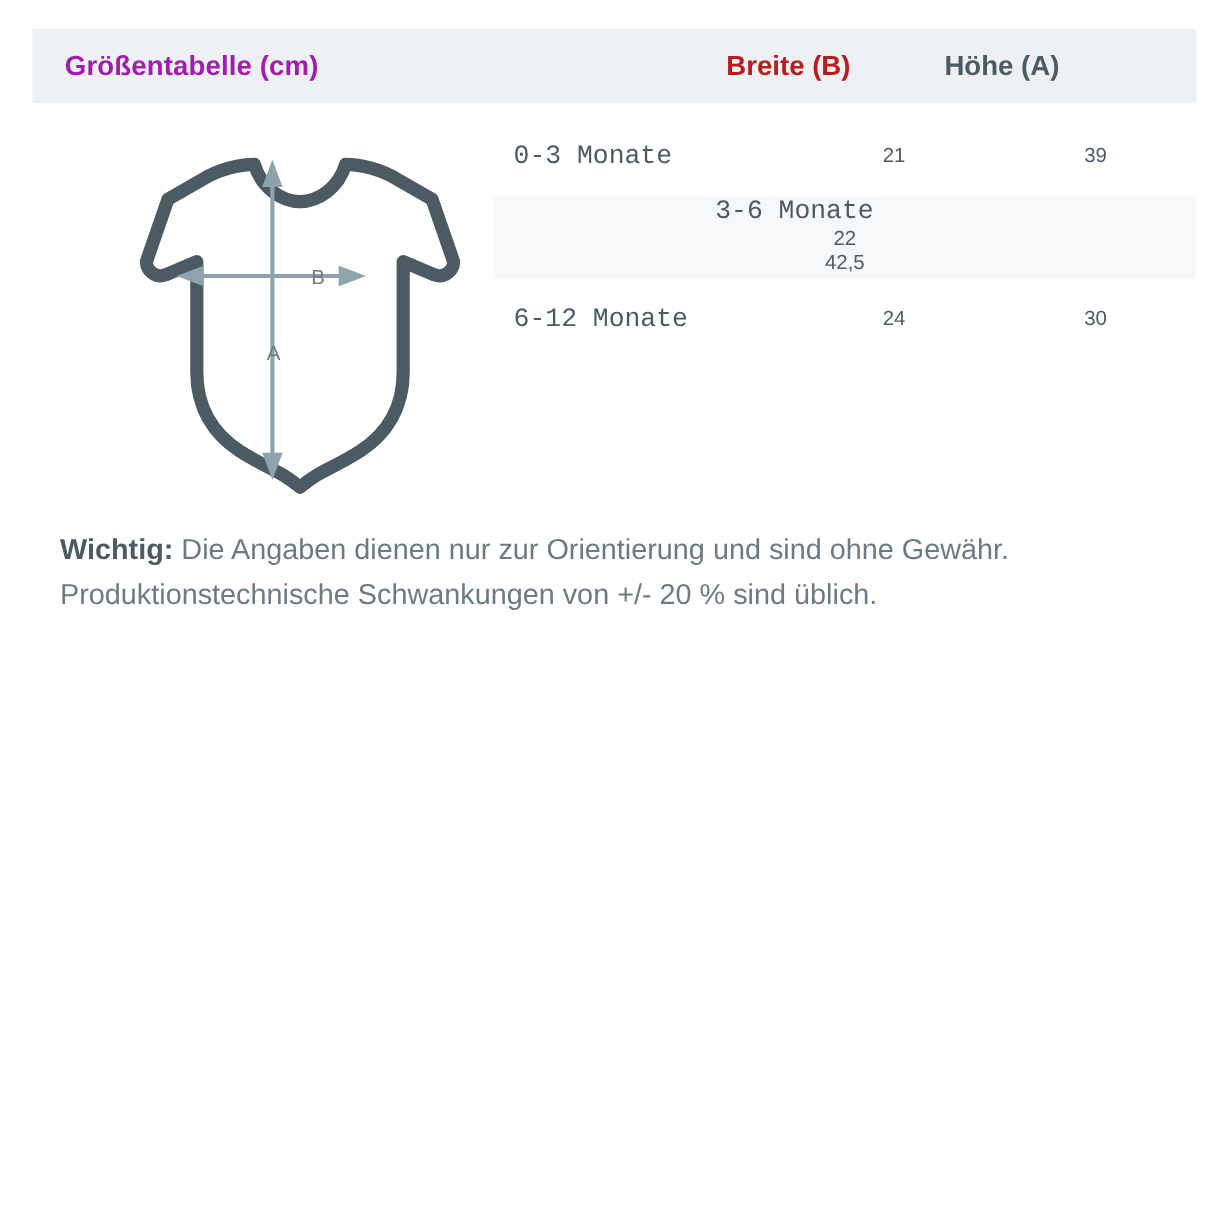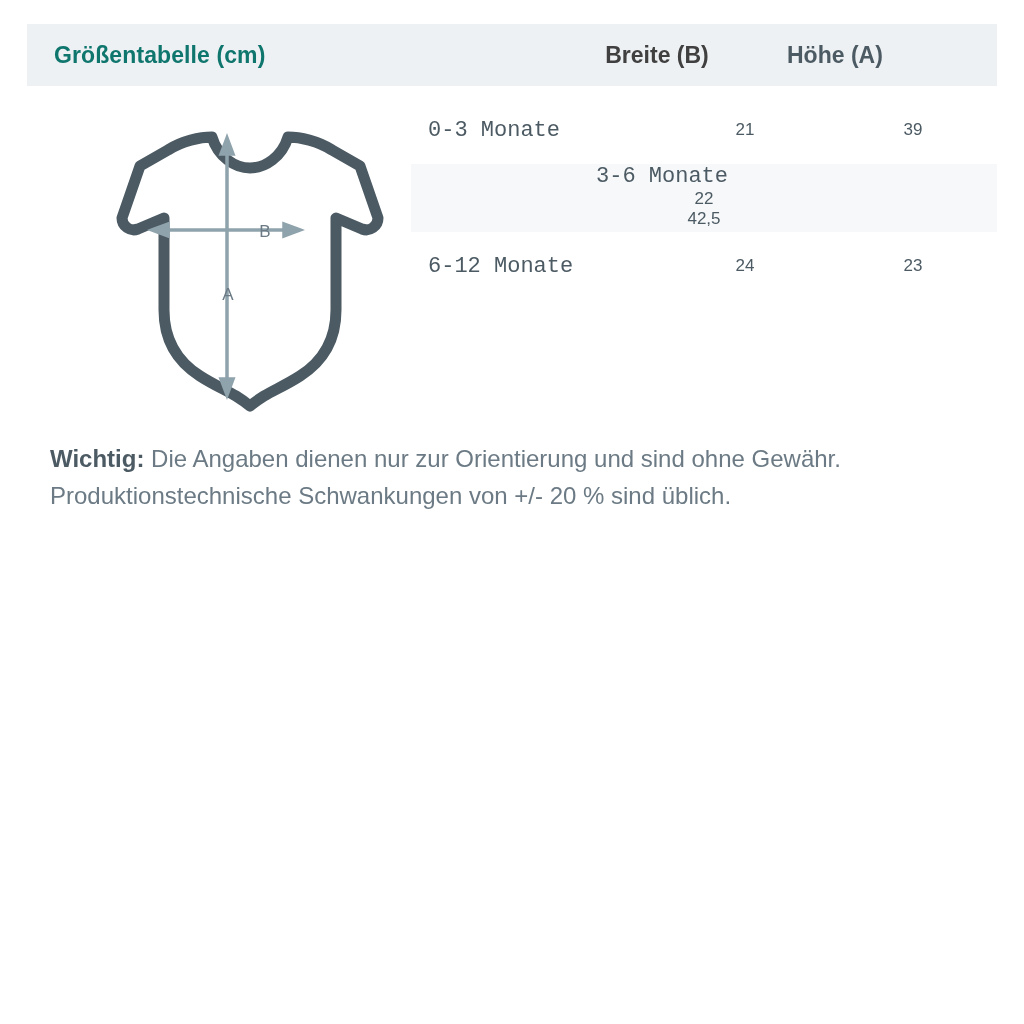--- a/index.html
+++ b/index.html
@@ -33,34 +33,34 @@
     display: flex;
     align-items: center;
   }
   .header-title {
     position: absolute;
     left: 27px;
     top: 50%;
     transform: translateY(-50%);
     font-size: 23px;
     font-weight: bold;
-    color: #0f766e;
+    color: #a21caf;
     letter-spacing: 0.1px;
     white-space: nowrap;
   }
   .header-col-b {
     position: absolute;
     left: 540px;
     top: 50%;
     transform: translateY(-50%);
     width: 180px;
     text-align: center;
     font-size: 23px;
     font-weight: bold;
-    color: #404040;
+    color: #b91c1c;
     white-space: nowrap;
   }
   .header-col-a {
     position: absolute;
     left: 760px;
     top: 50%;
     transform: translateY(-50%);
     width: 180px;
     text-align: left;
     font-size: 23px;
@@ -185,21 +185,21 @@
       <div class="cell-val">39</div>
     </div>
     <div class="row alt">
       <div class="cell-label">3-6 Monate</div>
       <div class="cell-val">22</div>
       <div class="cell-val">42,5</div>
     </div>
     <div class="row">
       <div class="cell-label">6-12 Monate</div>
       <div class="cell-val">24</div>
-      <div class="cell-val">23</div>
+      <div class="cell-val">30</div>
     </div>
   </div>
 
   <div class="note">
     <span style="font-weight:bold;color:#4c5a63;">Wichtig:</span><span> Die Angaben dienen nur zur Orientierung und sind ohne Gewähr.</span><br>
     <span>Produktionstechnische Schwankungen von +/- 20 % sind üblich.</span>
   </div>
 
 </div>
 

